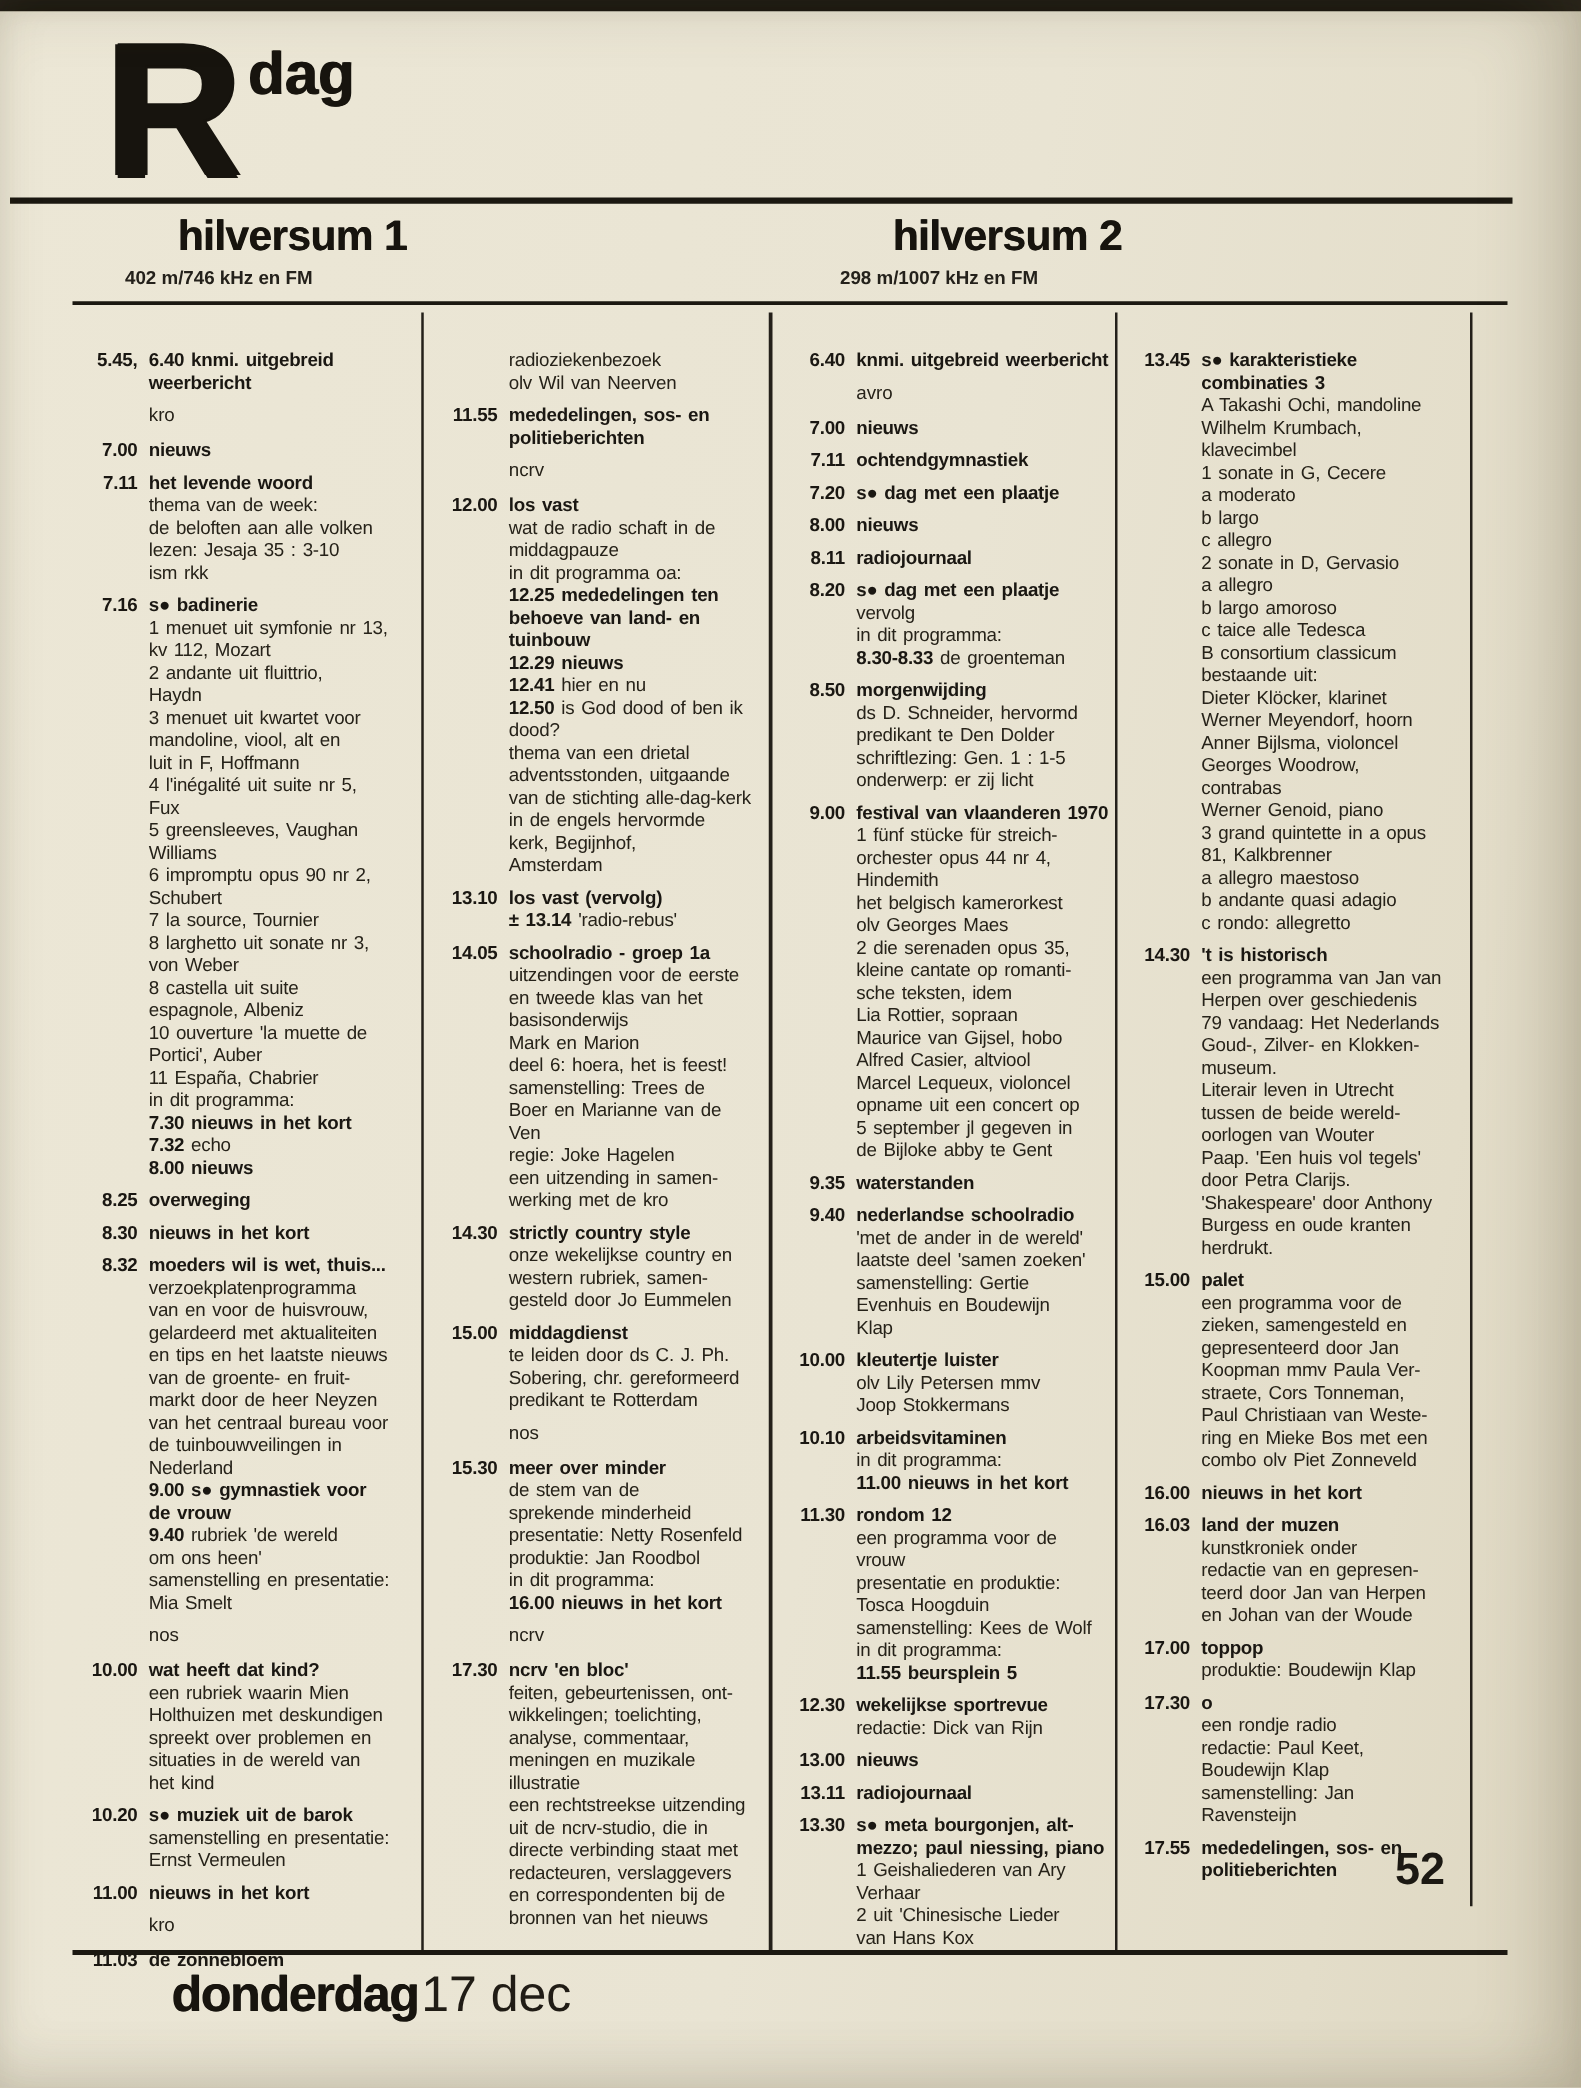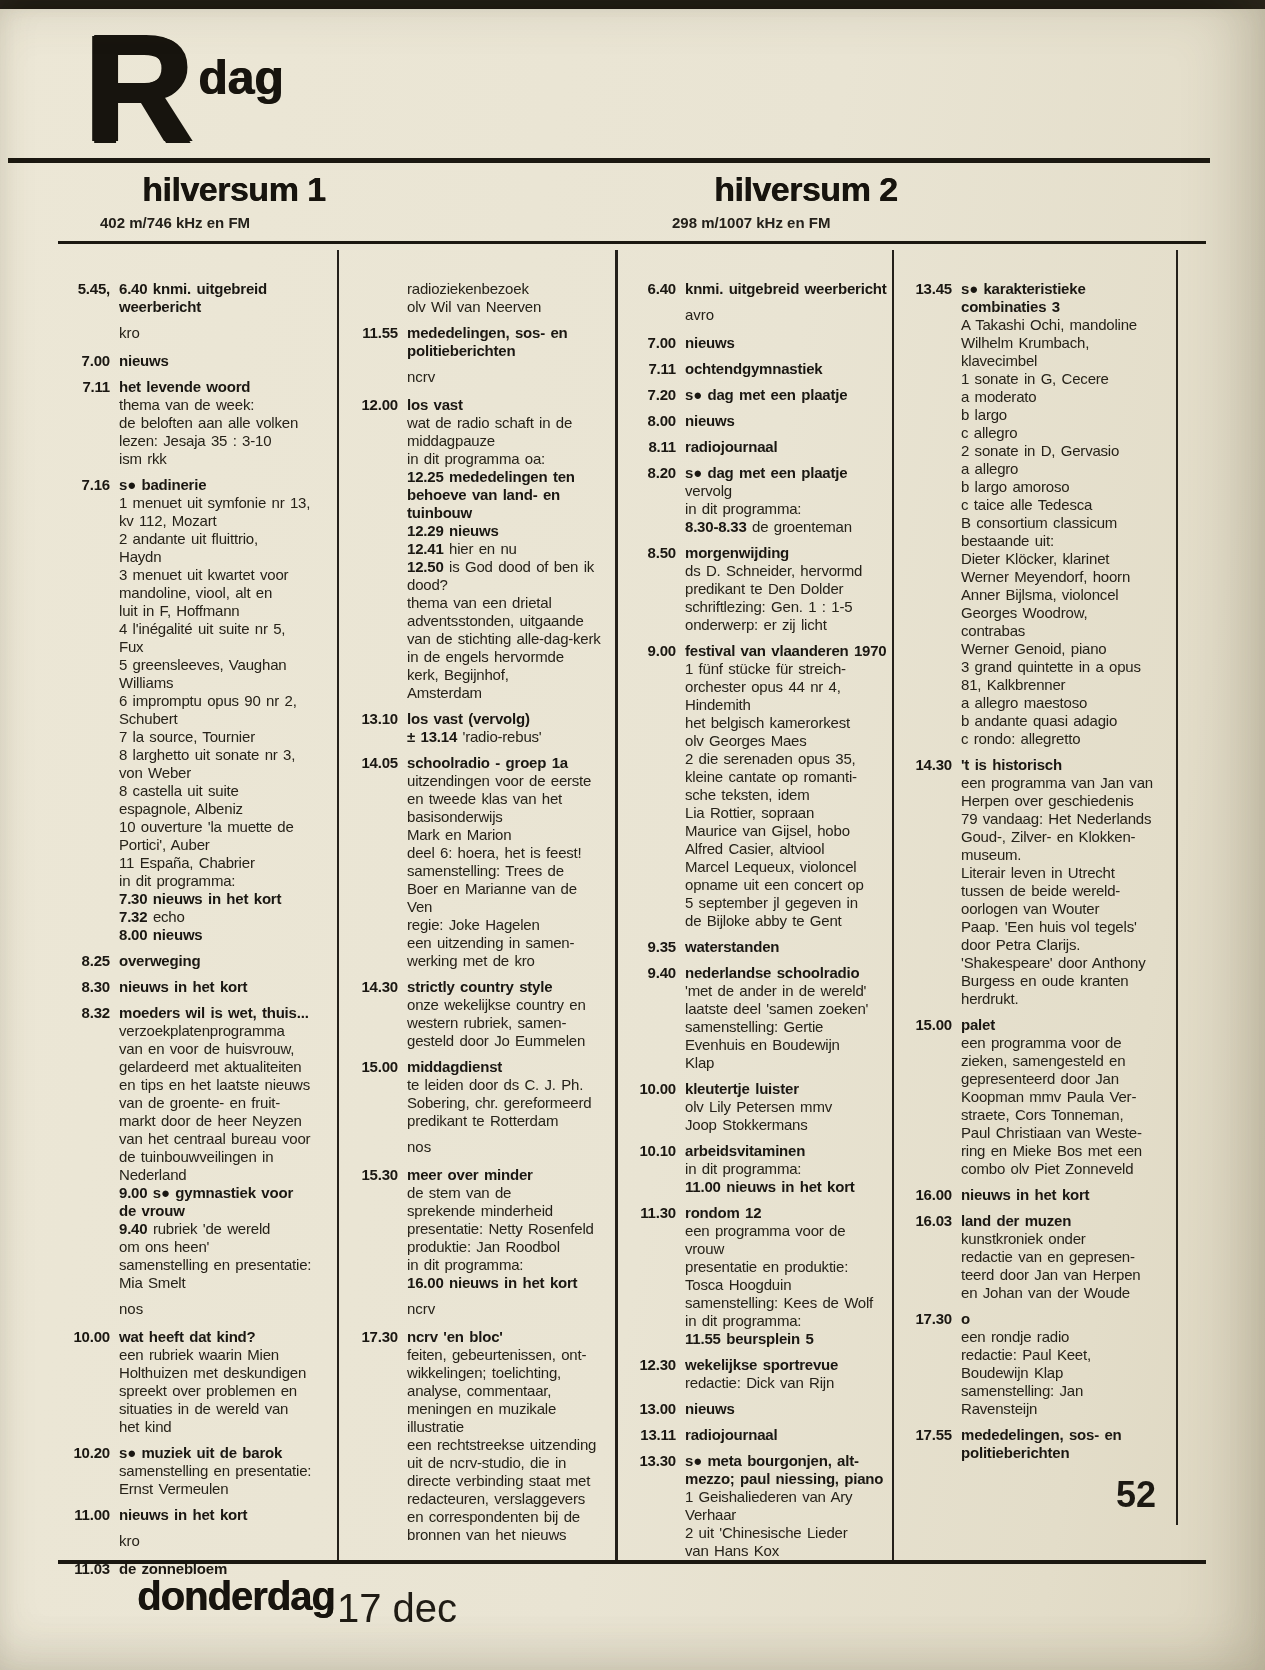--- a/index.html
+++ b/index.html
@@ -14,39 +14,39 @@
     content:'';position:absolute;inset:0;pointer-events:none;
     box-shadow:inset -30px 0 55px rgba(95,84,60,.20), inset 0 -18px 40px rgba(95,84,60,.10), inset 0 6px 18px rgba(95,84,60,.08);
   }
   .topbar{position:absolute;top:0;left:0;width:1265px;height:9px;background:#17140e;}
   .logo-r{
     position:absolute;left:84px;top:26px;font-size:152px;line-height:.82;
     font-weight:bold;color:#17140e;letter-spacing:-4px;
     text-shadow:2px 0 0 #17140e,-2px 0 0 #17140e,0 2px 0 #17140e,0 -1px 0 #17140e;
   }
   .logo-suffix{
-    position:absolute;left:198px;top:50px;font-size:48px;font-weight:bold;color:#17140e;
+    position:absolute;left:198px;top:32px;font-size:48px;font-weight:bold;color:#17140e;
     text-shadow:1px 0 0 #17140e;
   }
   .hrule{position:absolute;background:#1b1811;}
   .rule-top{top:158px;left:8px;width:1202px;height:5px;}
   .rule-mid{top:241px;left:58px;width:1148px;height:3px;}
   .rule-bottom{top:1560px;left:58px;width:1148px;height:4px;}
   .vrule{position:absolute;top:250px;width:2px;background:#24201a;}
   .station-name{position:absolute;top:170px;font-size:34px;font-weight:bold;letter-spacing:-.5px;color:#17140e;text-shadow:.5px 0 0 #17140e;margin-left:42px;}
   .station-freq{position:absolute;top:214px;font-size:15px;font-weight:bold;color:#24211b;text-align:center;}
   .col{position:absolute;top:256px;height:1308px;overflow:hidden;margin-top:24px;}
   .entry{display:flex;margin-bottom:8px;}
   .time{flex:none;width:52px;margin-right:9px;text-align:right;font-weight:bold;font-size:15px;line-height:18px;letter-spacing:-.2px;color:#1a1712;}
   .ebody{flex:1;min-width:0;}
   .line{font-size:15px;line-height:18px;letter-spacing:-.2px;word-spacing:1.5px;color:#262219;}
   .line.bold,.line b{font-weight:bold;color:#1a1712;}
   .net-label{margin:3px 0 10px 61px;font-size:15px;line-height:18px;color:#262219;}
   .footer-day{position:absolute;left:137px;top:1574px;font-size:40px;font-weight:bold;letter-spacing:-1px;color:#17140e;text-shadow:.6px 0 0 #17140e;}
-  .footer-date{position:absolute;left:337px;top:1574px;font-size:40px;letter-spacing:0;color:#201c15;margin-top:12px;}
+  .footer-date{position:absolute;left:337px;top:1574px;font-size:40px;letter-spacing:0;color:#201c15;}
   .page-number{position:absolute;left:1116px;top:1474px;font-size:36px;font-weight:bold;color:#1c1913;}
 </style>
 </head>
 <body>
 
 <div class="page">
   <div class="topbar"></div>
 
   <div class="logo-r">R</div>
   <div class="logo-suffix">dag</div>
@@ -525,20 +525,27 @@
         <div class="time">16.03</div>
         <div class="ebody">
           <div class="line bold">land der muzen</div>
           <div class="line">kunstkroniek onder</div>
           <div class="line">redactie van en gepresen-</div>
           <div class="line">teerd door Jan van Herpen</div>
           <div class="line">en Johan van der Woude</div>
         </div>
       </div>
       <div class="entry">
+        <div class="time">17.00</div>
+        <div class="ebody">
+          <div class="line bold">toppop</div>
+          <div class="line">produktie: Boudewijn Klap</div>
+        </div>
+      </div>
+      <div class="entry">
         <div class="time">17.30</div>
         <div class="ebody">
           <div class="line bold">o</div>
           <div class="line">een rondje radio</div>
           <div class="line">redactie: Paul Keet,</div>
           <div class="line">Boudewijn Klap</div>
           <div class="line">samenstelling: Jan</div>
           <div class="line">Ravensteijn</div>
         </div>
       </div>

